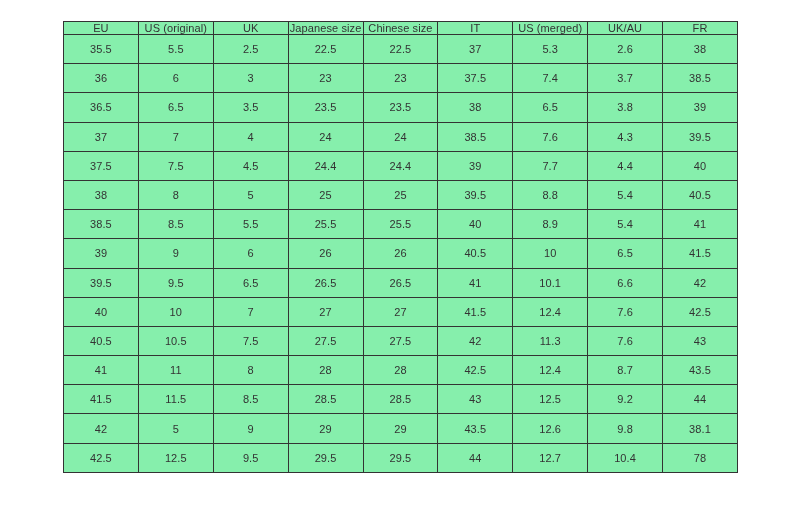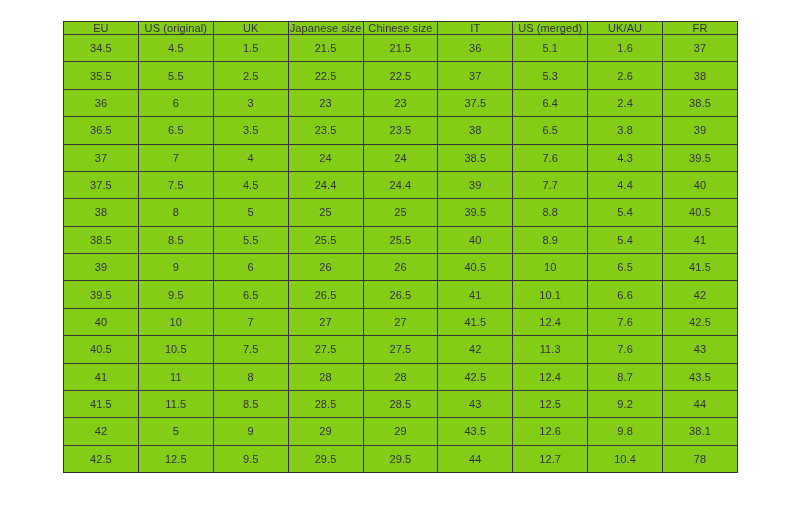--- a/index.html
+++ b/index.html
@@ -15,21 +15,21 @@
     overflow: hidden;
   }
   .size-table {
     position: absolute;
     left: 63px;
     top: 21px;
     width: 675px;
     height: 452px;
     border-collapse: collapse;
     table-layout: fixed;
-    background: #84cc16;
+    background: #86efac;
   }
   .size-table th,
   .size-table td {
     border: 1px solid #333333;
     text-align: center;
     vertical-align: middle;
     font-size: 11px;
     font-weight: 400;
     color: #333333;
     padding: 0;
@@ -50,50 +50,39 @@
         <th>Japanese size</th>
         <th>Chinese size</th>
         <th>IT</th>
         <th>US (merged)</th>
         <th>UK/AU</th>
         <th>FR</th>
       </tr>
   </thead>
   <tbody>
       <tr>
-        <td>34.5</td>
-        <td>4.5</td>
-        <td>1.5</td>
-        <td>21.5</td>
-        <td>21.5</td>
-        <td>36</td>
-        <td>5.1</td>
-        <td>1.6</td>
-        <td>37</td>
-      </tr>
-      <tr>
         <td>35.5</td>
         <td>5.5</td>
         <td>2.5</td>
         <td>22.5</td>
         <td>22.5</td>
         <td>37</td>
         <td>5.3</td>
         <td>2.6</td>
         <td>38</td>
       </tr>
       <tr>
         <td>36</td>
         <td>6</td>
         <td>3</td>
         <td>23</td>
         <td>23</td>
         <td>37.5</td>
-        <td>6.4</td>
-        <td>2.4</td>
+        <td>7.4</td>
+        <td>3.7</td>
         <td>38.5</td>
       </tr>
       <tr>
         <td>36.5</td>
         <td>6.5</td>
         <td>3.5</td>
         <td>23.5</td>
         <td>23.5</td>
         <td>38</td>
         <td>6.5</td>

